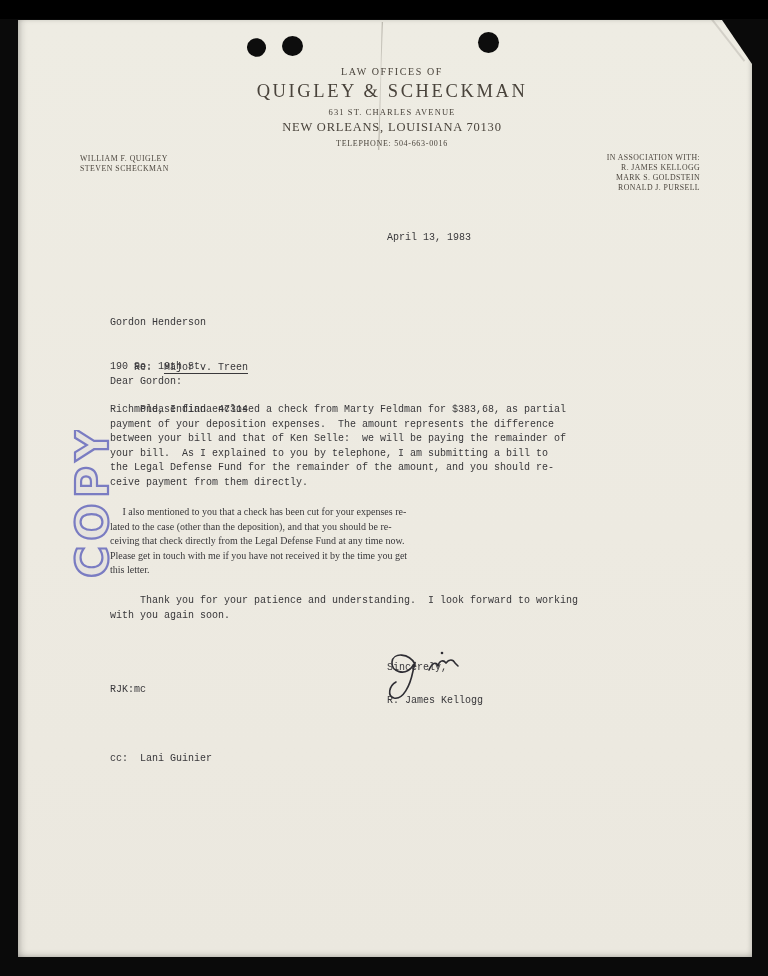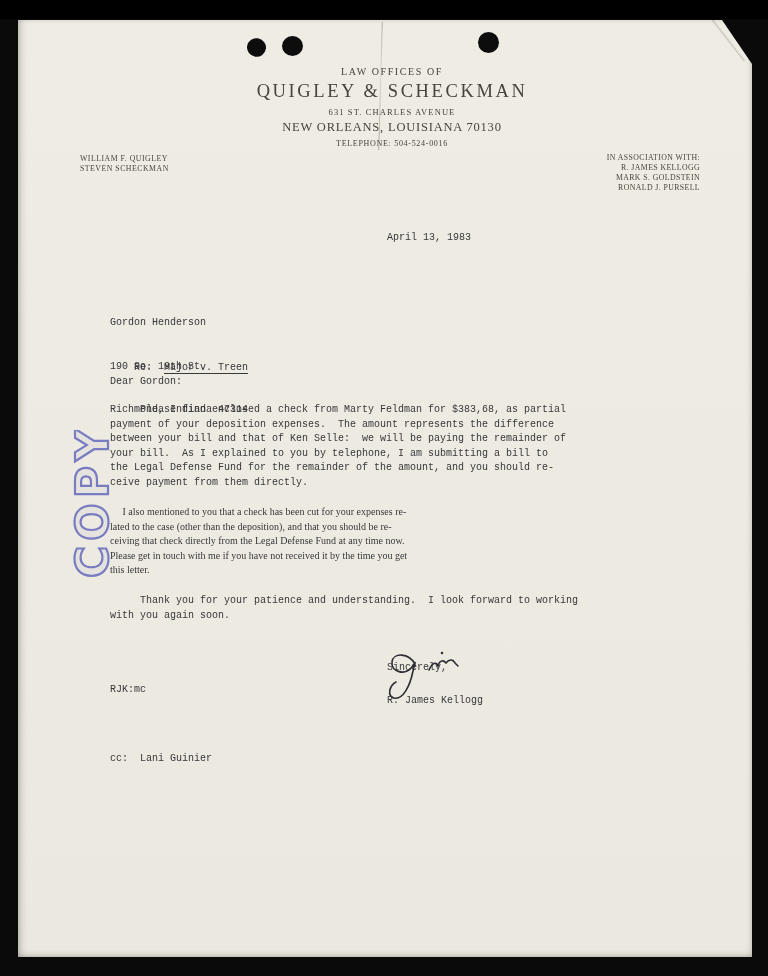--- a/index.html
+++ b/index.html
@@ -73,21 +73,21 @@
 
   <svg class="copy-stamp-svg" width="96" height="150" viewBox="0 0 96 150">
     <text transform="translate(68 148) rotate(-90)" font-family="'DejaVu Sans',sans-serif" font-weight="bold" font-size="44" letter-spacing="5" fill="rgba(122,124,194,0.06)" stroke-width="2.2" stroke="#7a7cc2">COPY</text>
   </svg>
 
   <div class="letterhead">
     <div class="lh-office">LAW OFFICES OF</div>
     <div class="lh-firm">QUIGLEY &amp; SCHECKMAN</div>
     <div class="lh-addr">631 ST. CHARLES AVENUE</div>
     <div class="lh-city">NEW ORLEANS, LOUISIANA 70130</div>
-    <div class="lh-phone">TELEPHONE: 504-524-0016</div>
+    <div class="lh-phone">TELEPHONE: 504-663-0016</div>
   </div>
 
   <div class="partners">
     <div>WILLIAM F. QUIGLEY</div>
     <div>STEVEN SCHECKMAN</div>
   </div>
 
   <div class="associates">
     <div>IN ASSOCIATION WITH:</div>
     <div>R. JAMES KELLOGG</div>

